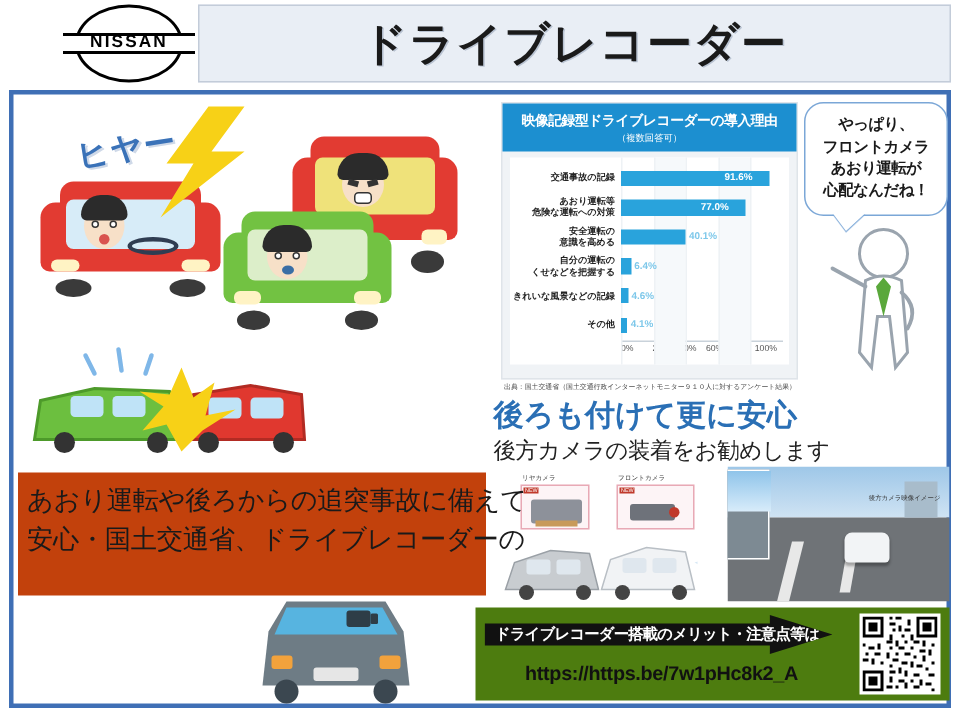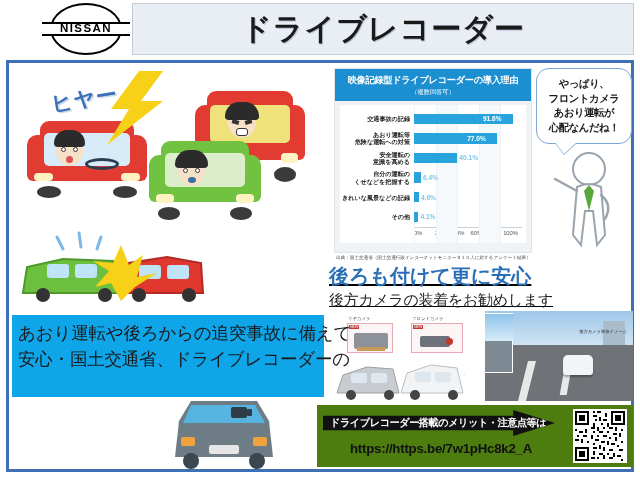--- a/index.html
+++ b/index.html
@@ -97,21 +97,21 @@
   }
   .face { position: absolute; border-radius: 50%; background: #f7e0c8; }
 
   
   .crash-area { position: absolute; left: 8px; top: 168px; width: 190px; height: 85px; }
 
   
   .msg-box {
     position: absolute; left: 3px; top: 252px;
     width: 312px; height: 82px;
-    background: #0ea5e9;
+    background: #c2410c;
     padding: 5px 6px;
     z-index: 8;
   }
   .msg-box p {
     font-size: 17.5px; line-height: 26px; color: #1a1a1a;
     letter-spacing: -0.2px; white-space: nowrap;
   }
 
   
   .chart-panel {
@@ -180,21 +180,21 @@
     width: 0; height: 0;
     border-left: 9px solid transparent; border-right: 13px solid transparent;
     border-top: 12px solid #ffffff;
     filter: drop-shadow(0 1.6px 0 #7ba7d7);
   }
   
   .person { position: absolute; left: 540px; top: 86px; width: 80px; height: 104px; }
 
   
   .headline {
-    position: absolute; left: 320px; top: 200px; width: 300px; text-decoration: underline;
+    position: absolute; left: 320px; top: 200px; width: 300px;
   }
   .headline .h1 {
     font-size: 20px; font-weight: 700; color: #2a6fb5; letter-spacing: 0px;
   }
   .headline .h2 {
     font-size: 15px; color: #222; letter-spacing: -0.3px; margin-top: 1px;
   }
 
   
   .photos { position: absolute; left: 318px; top: 248px; width: 306px; height: 92px; }

